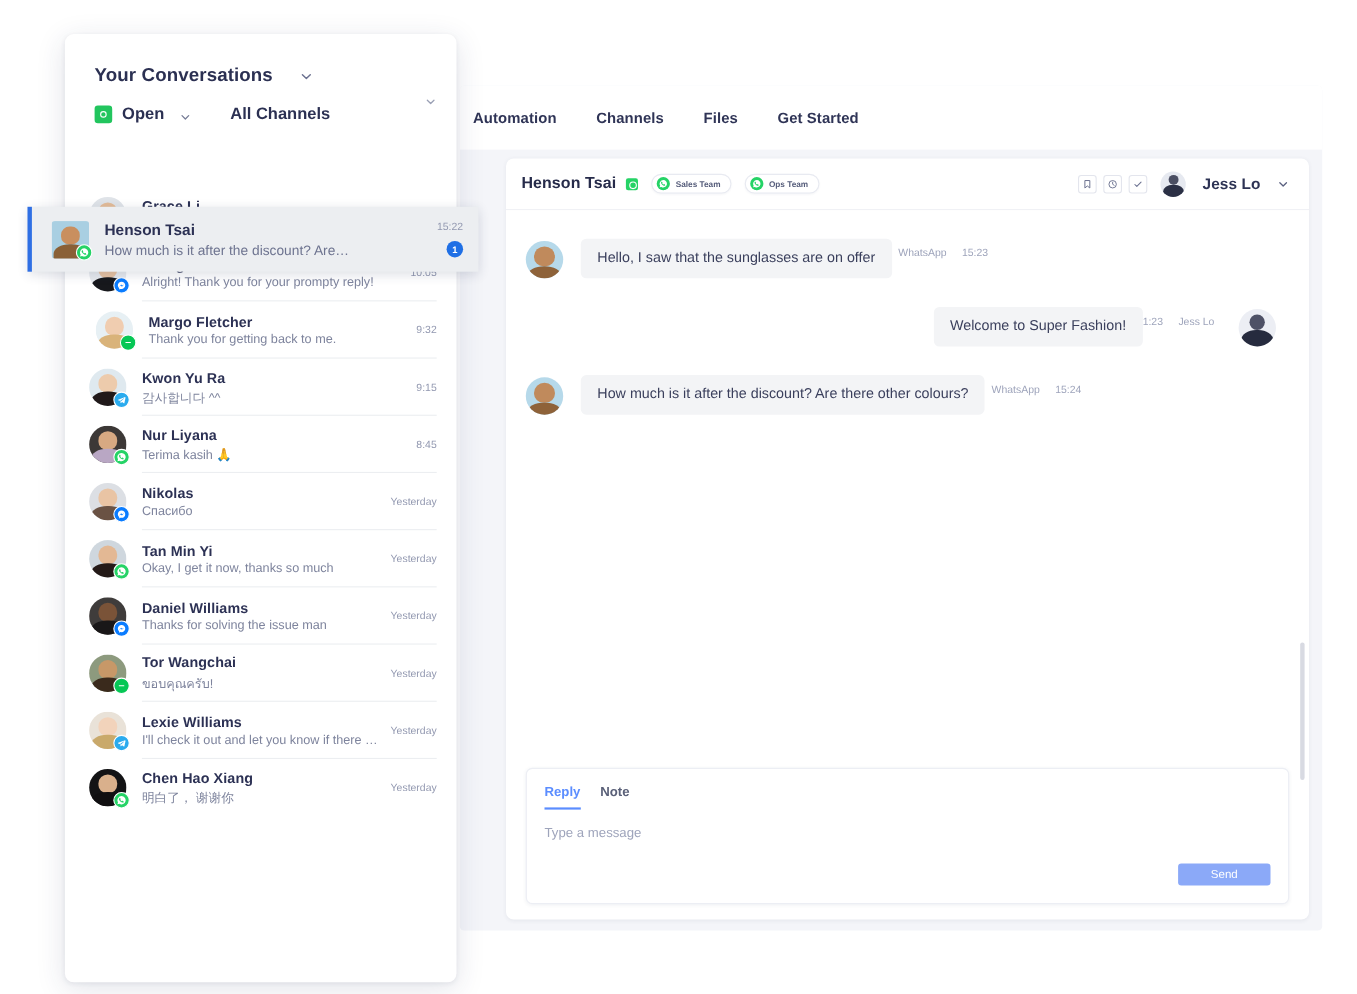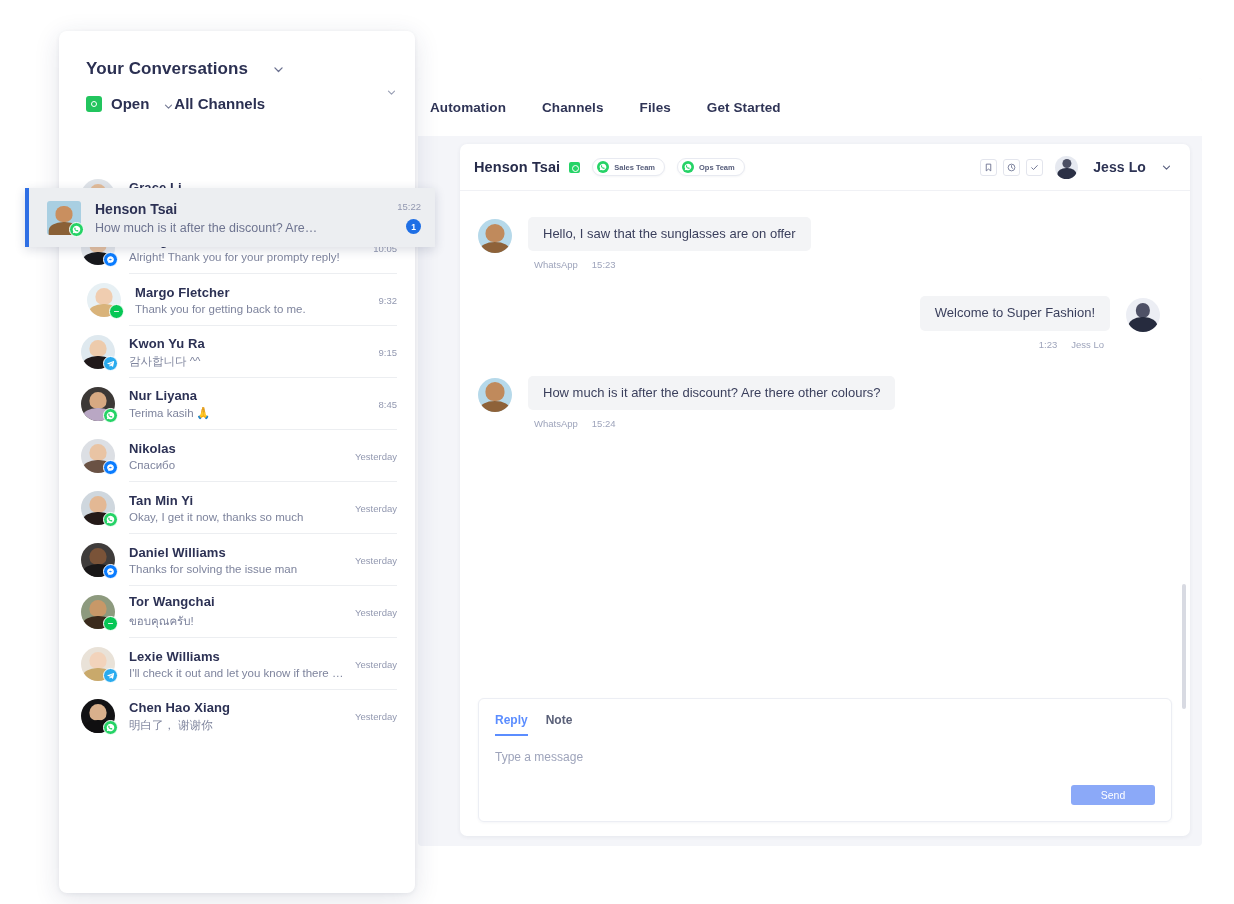--- a/index.html
+++ b/index.html
@@ -173,21 +173,21 @@
     border-radius: 50% 50% 44% 44%;
     background: #c08a5c;
   }
   .contact-av::after {
     content: ""; position: absolute;
     left: 50%; bottom: -18%; transform: translateX(-50%);
     width: 92%; height: 50%;
     border-radius: 50% 50% 0 0;
     background: #8e6239;
   }
-  .bubble-wrap { display: flex; flex-direction: column; }
+  .bubble-wrap { display: flex; flex-direction: row; }
   .bubble {
     background: #f3f4f6;
     border-radius: 5px;
     padding: 9px 15px;
     font-size: 13px;
     color: #3a3f5c;
     line-height: 1.25;
     max-width: 470px;
   }
   .meta {
@@ -294,20 +294,21 @@
   .open-square .dot {
     width: 6px; height: 6px; border-radius: 50%;
     border: 1.4px solid #ffffff;
   }
   .open-lbl {
     font-size: 15px; font-weight: 600; color: #2b3052;
     margin-left: 9px;
   }
   .open-chev { margin-left: 14px; width: 11px; height: 11px; }
   .all-channels {
+    margin-left: 35px;
     font-size: 15px; font-weight: 700; color: #2b3052;
   }
   .ch-chev { margin-left: auto; width: 11px; height: 11px; position: relative; top: -14px; }
 
   .lp-search-zone {
     margin-top: 16px;
     padding: 14px 18px 13px 18px;
     background: #f7f8fa;
   }
   .lp-search {

